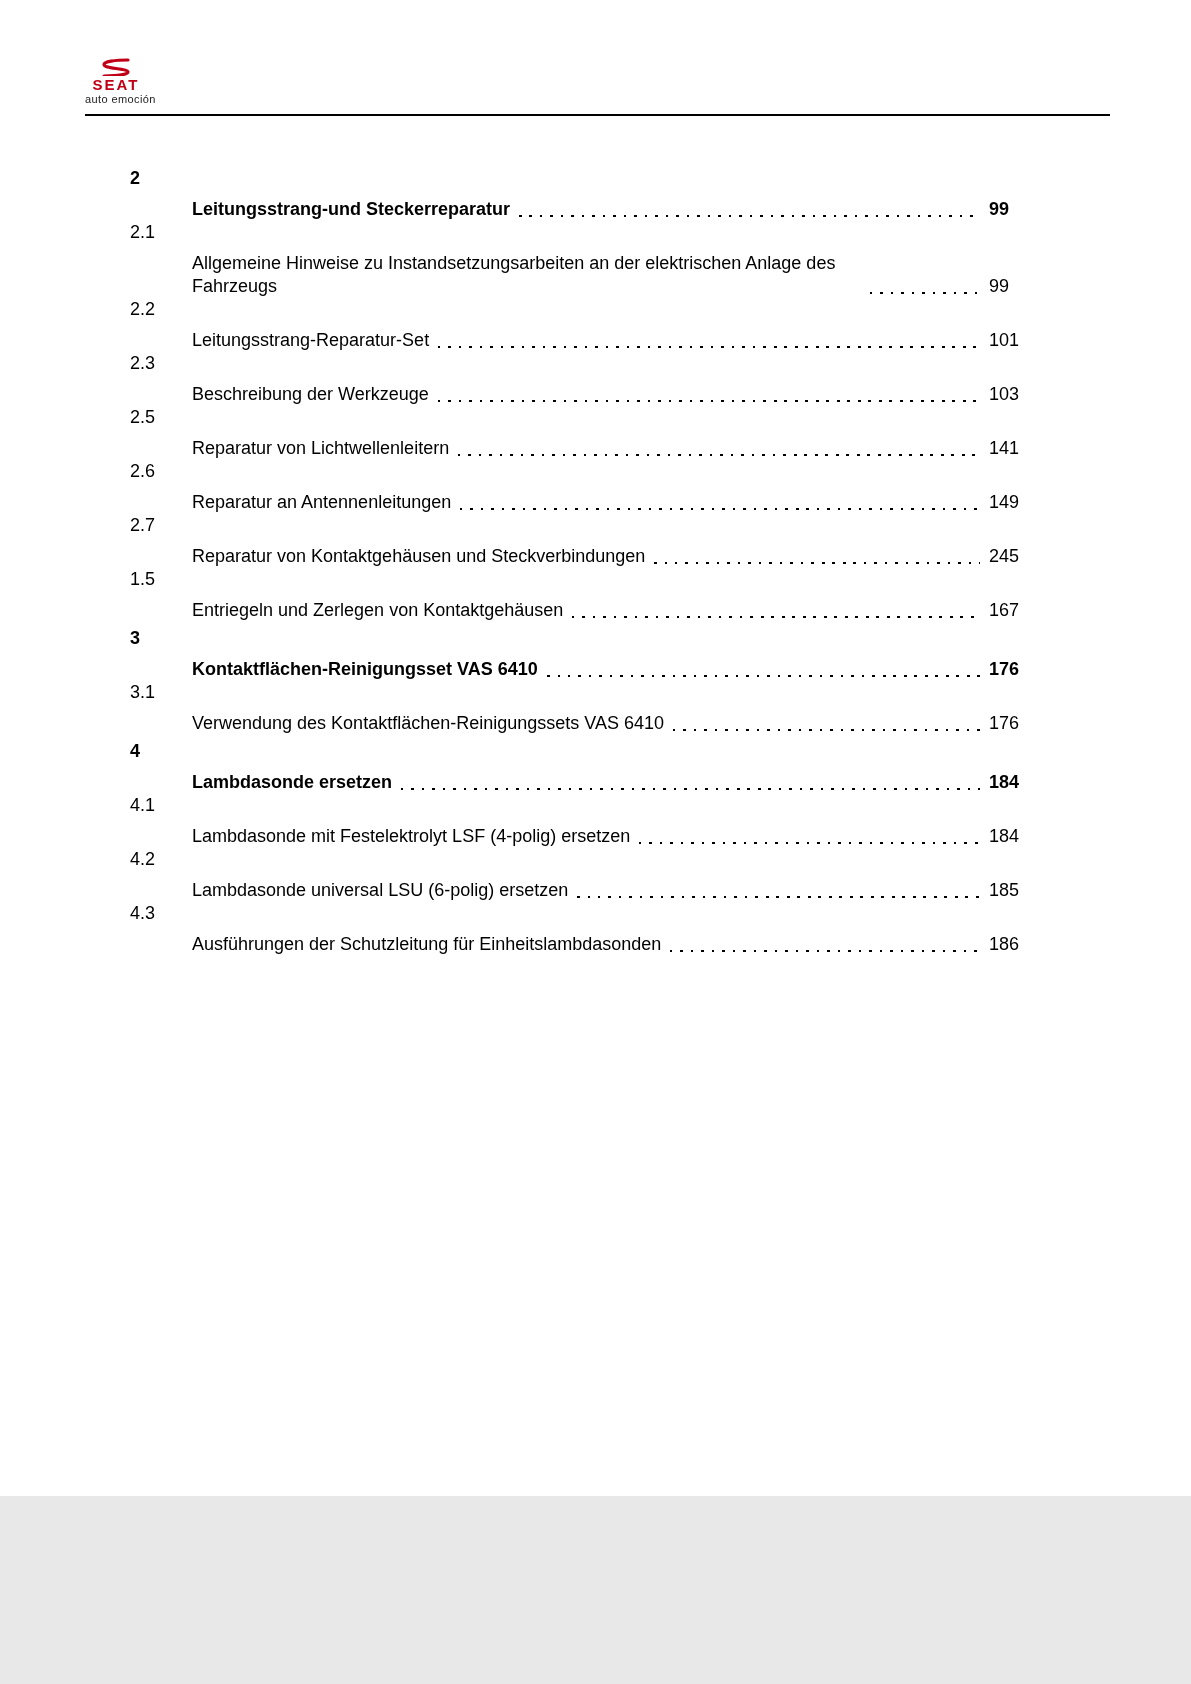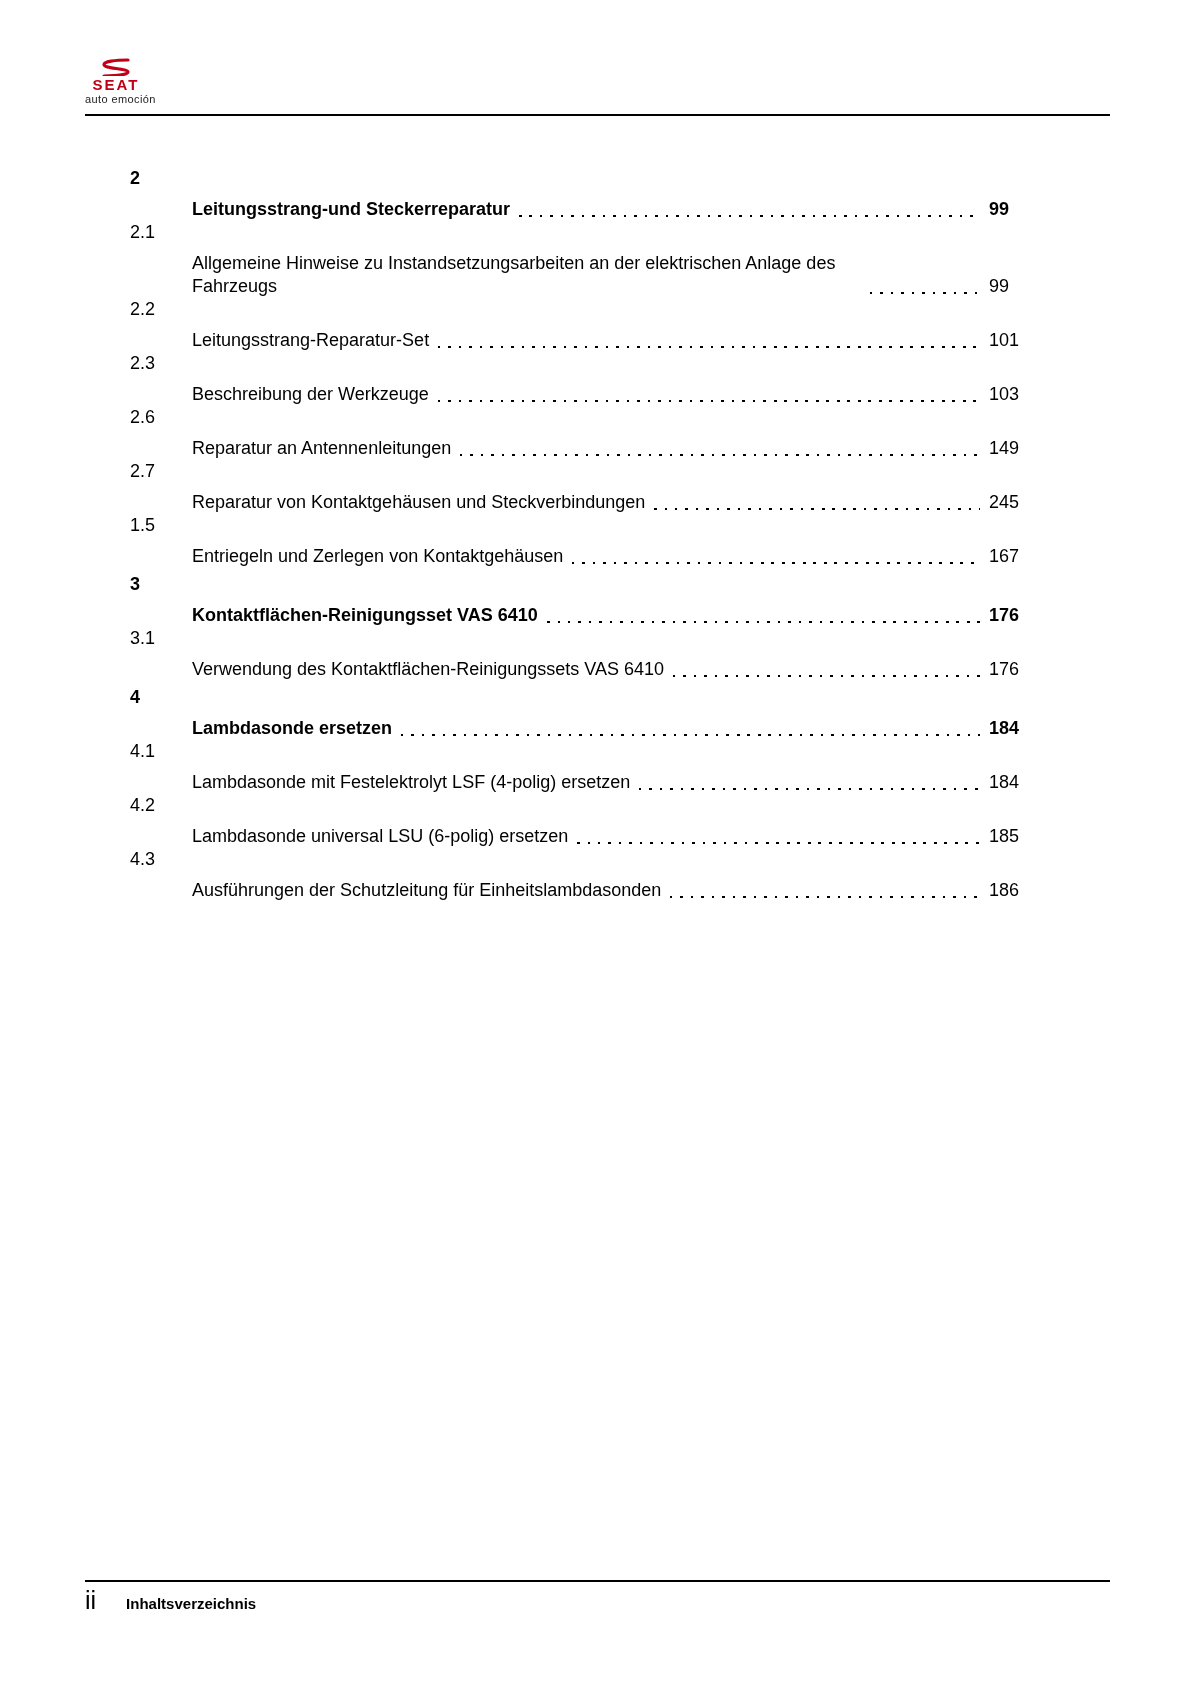--- a/index.html
+++ b/index.html
@@ -1,19 +1,19 @@
 <!DOCTYPE html>
 <html><head>
 <meta charset="utf-8">
 <style>
   html, body { margin: 0; padding: 0; background: #e8e8e8; }
   .page {
     position: relative;
     width: 1191px;
-    height: 1684px;
+    height: 1496px;
     margin: 0 auto;
     background: #ffffff;
     font-family: "Liberation Sans", "DejaVu Sans", sans-serif;
     color: #000;
     overflow: hidden;
   }
 
   
   .header {
     position: absolute;
@@ -131,20 +131,26 @@
       <div class="toc-leader"></div>
       <div class="toc-page">101</div>
     </div>
       <div class="toc-row">
       <div class="toc-num">2.3</div>
       <div class="toc-title">Beschreibung der Werkzeuge</div>
       <div class="toc-leader"></div>
       <div class="toc-page">103</div>
     </div>
       <div class="toc-row">
+      <div class="toc-num">2.5</div>
+      <div class="toc-title">Reparatur von Lichtwellenleitern</div>
+      <div class="toc-leader"></div>
+      <div class="toc-page">141</div>
+    </div>
+      <div class="toc-row">
       <div class="toc-num">2.6</div>
       <div class="toc-title">Reparatur an Antennenleitungen</div>
       <div class="toc-leader"></div>
       <div class="toc-page">149</div>
     </div>
       <div class="toc-row">
       <div class="toc-num">2.7</div>
       <div class="toc-title">Reparatur von Kontaktgehäusen und Steckverbindungen</div>
       <div class="toc-leader"></div>
       <div class="toc-page">245</div>

